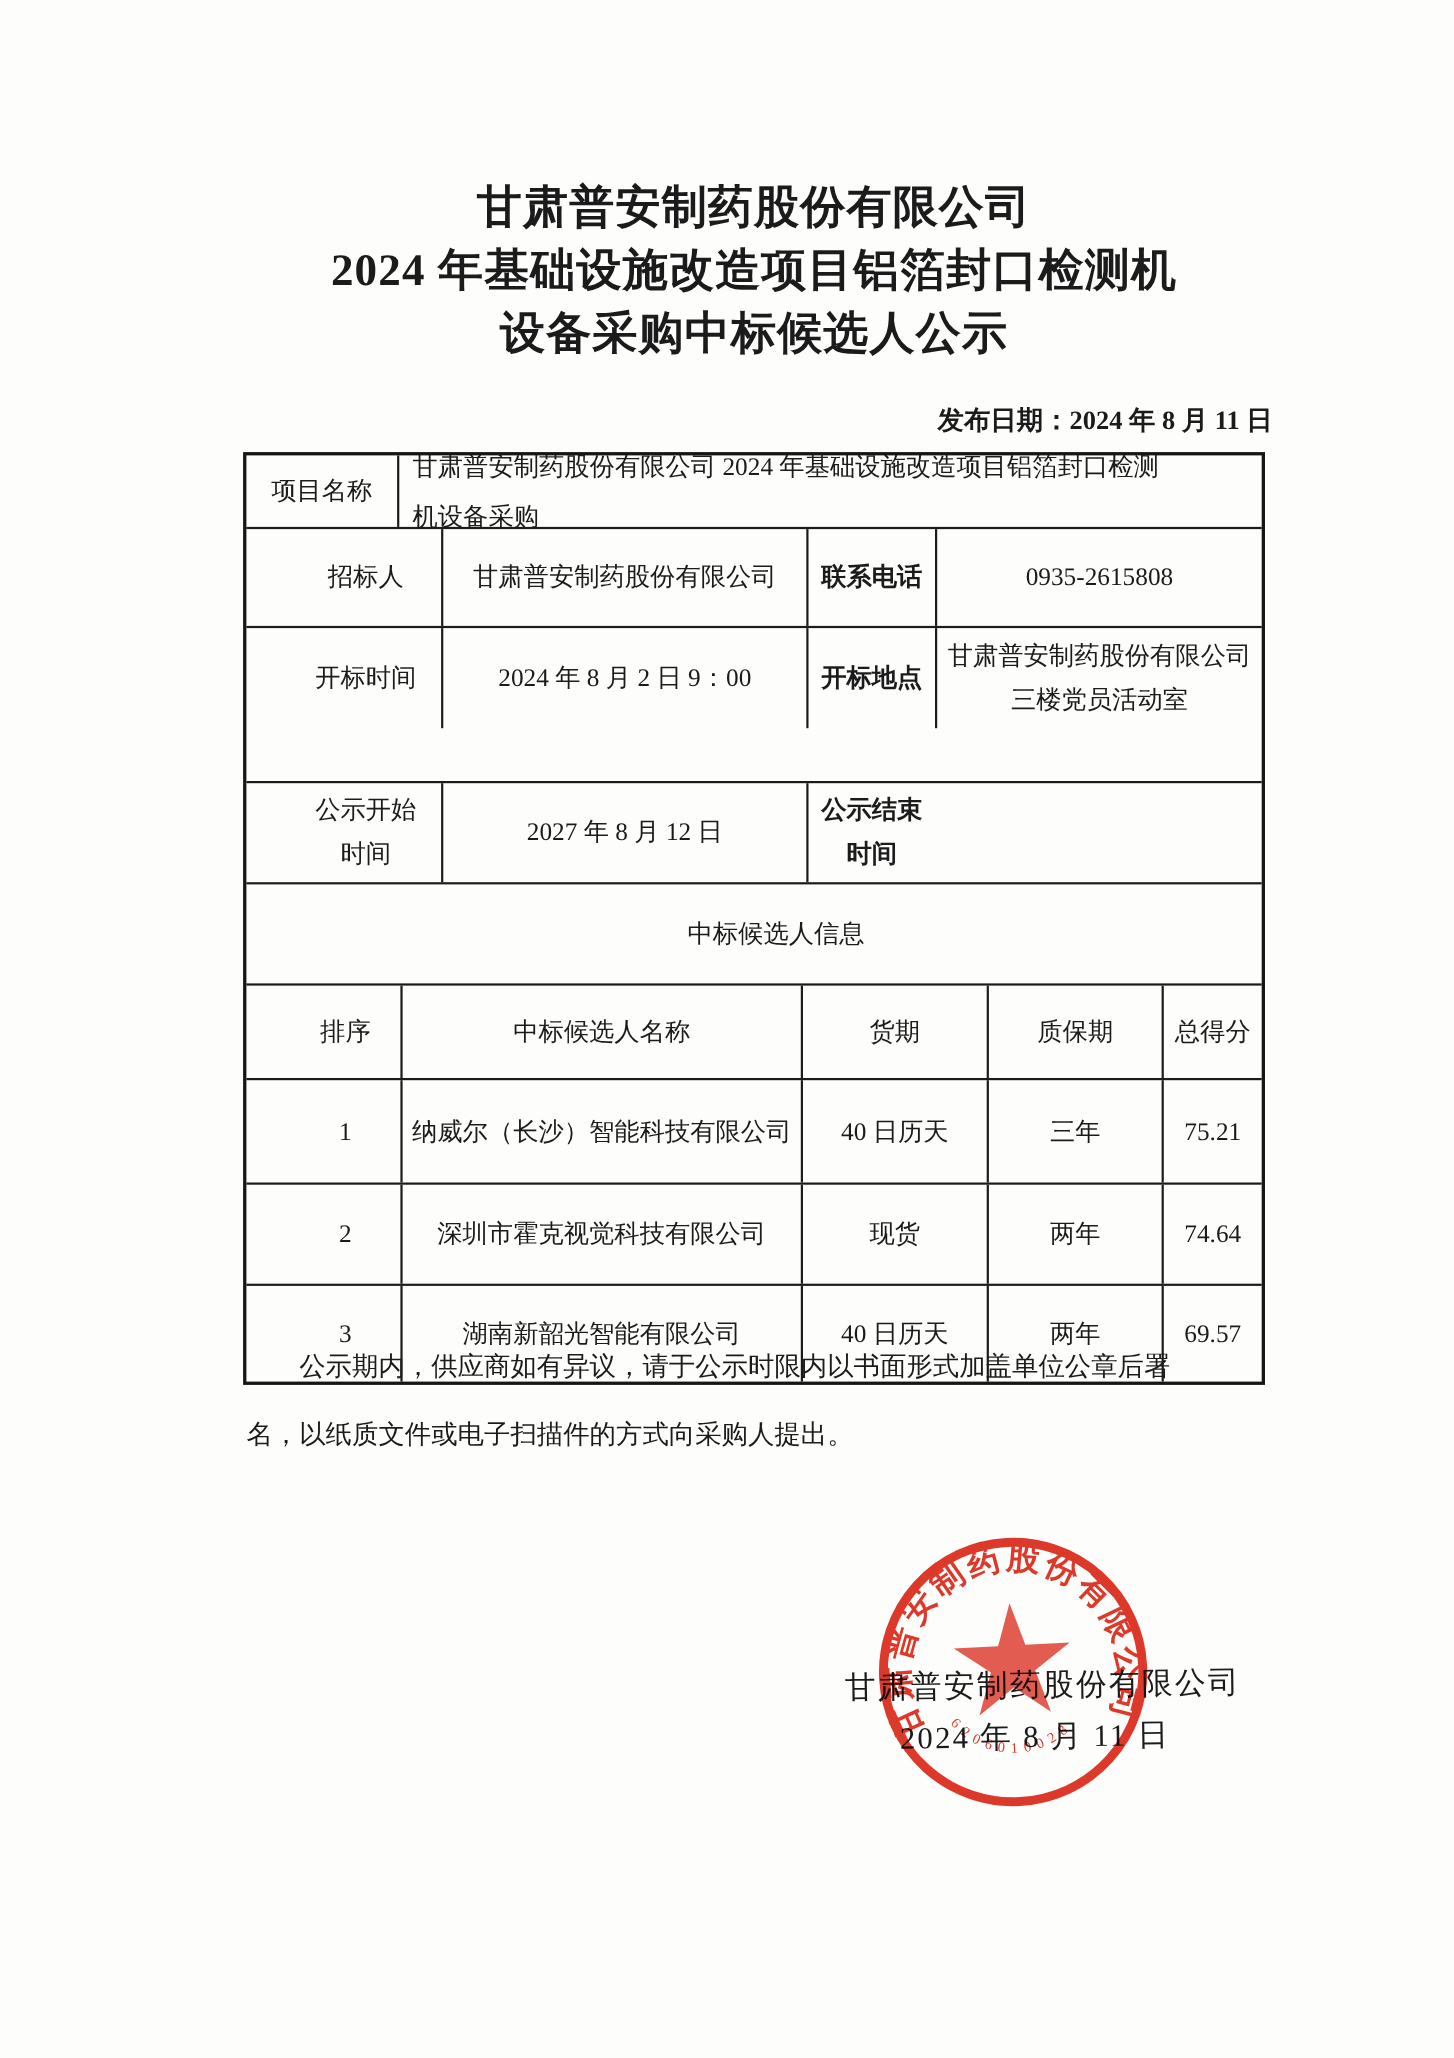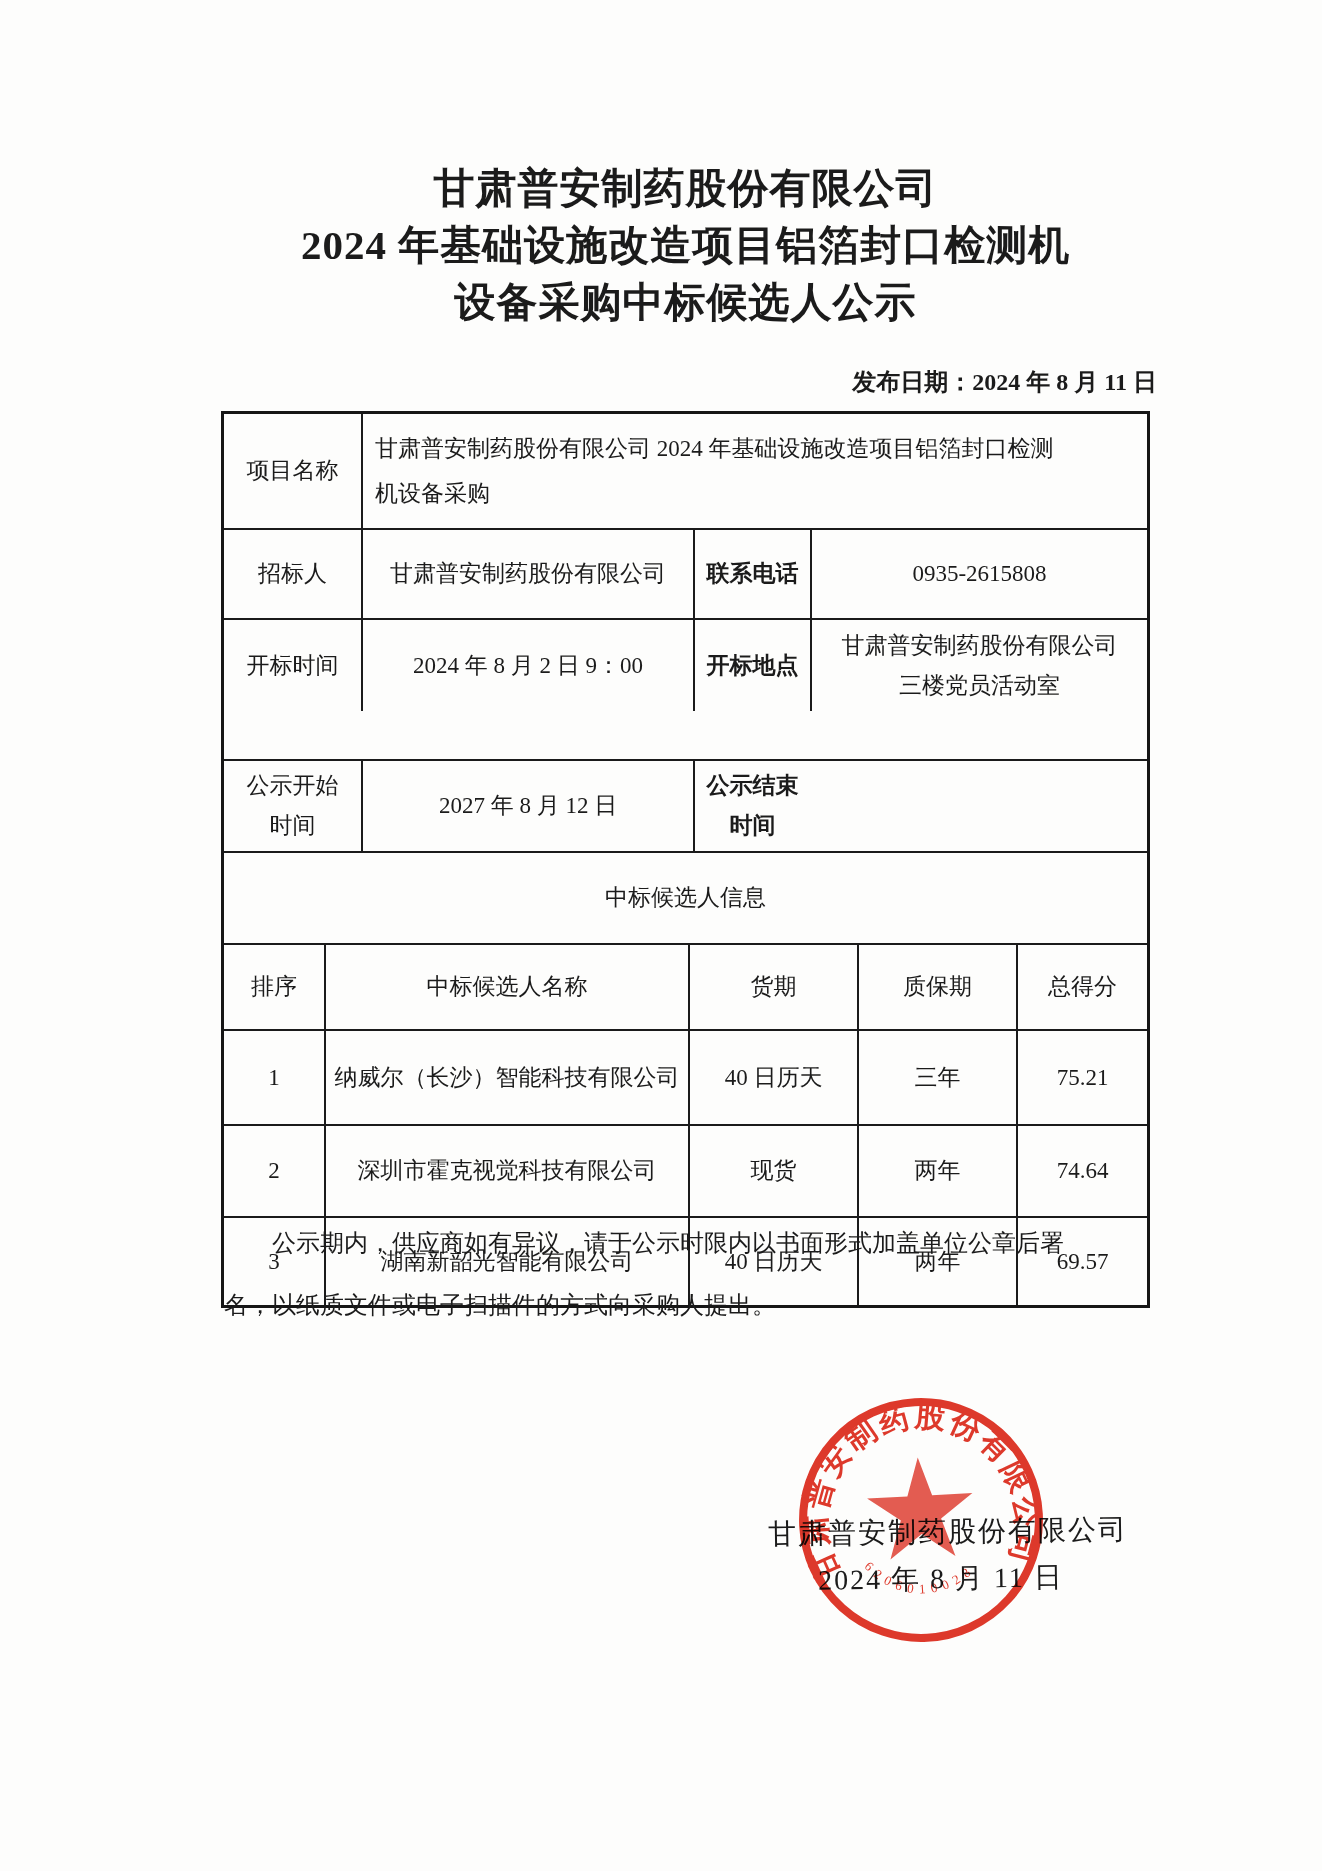--- a/index.html
+++ b/index.html
@@ -25,29 +25,29 @@
     text-align:right;font-weight:700;font-size:24px;
   }
 
   
   .doc-table{
     position:absolute;left:221px;top:411px;width:929px;
     border:3px solid #161616;box-sizing:border-box;
     font-size:23px;
   }
   .trow{display:flex;width:100%;box-sizing:border-box;}
-  .trow + .trow{border-top:2.5px solid #1b1b1b;}
+  .trow + .trow{border-top:2.5px solid #1b1b1b;padding-left:40px;}
   .cell{
     box-sizing:border-box;display:flex;align-items:center;justify-content:center;
     text-align:center;white-space:pre-line;line-height:1.72;padding:2px 6px;
   }
   .cell + .cell{border-left:2.5px solid #1b1b1b;}
   .cell.left{justify-content:flex-start;text-align:left;padding:4px 12px;line-height:45px;}
 
-  .h-r1{height:114px;} .h-r2{height:90px;} .h-r3{height:93px;} .h-r4{height:92px;margin-top:48px;}
+  .h-r1{height:65px;} .h-r2{height:90px;} .h-r3{height:93px;} .h-r4{height:92px;margin-top:48px;}
   .h-sec{height:92px;} .h-hd{height:86px;} .h-c1{height:95px;} .h-c2{height:92px;} .h-c3{height:89px;}
 
   .w-label{width:137px;flex:none;}
   .w-val1{width:332px;flex:none;}
   .w-label2{width:117px;flex:none;font-weight:bold;}
   .w-val2{flex:1;}
   .w-full{flex:1;}
 
   .c-rank{width:100px;flex:none;}
   .c-name{width:364px;flex:none;}

